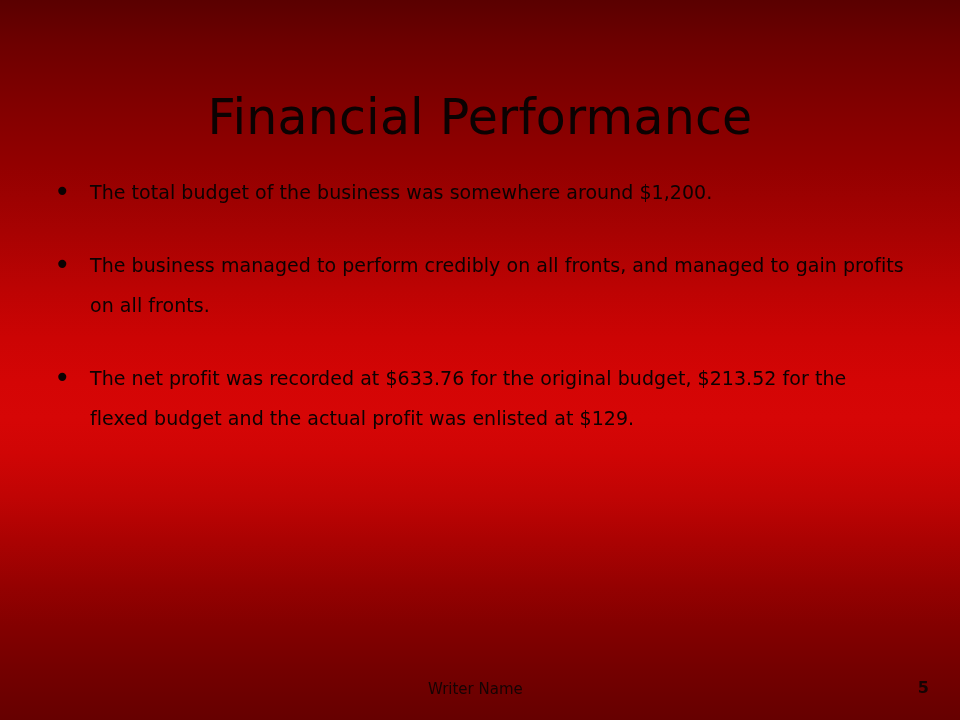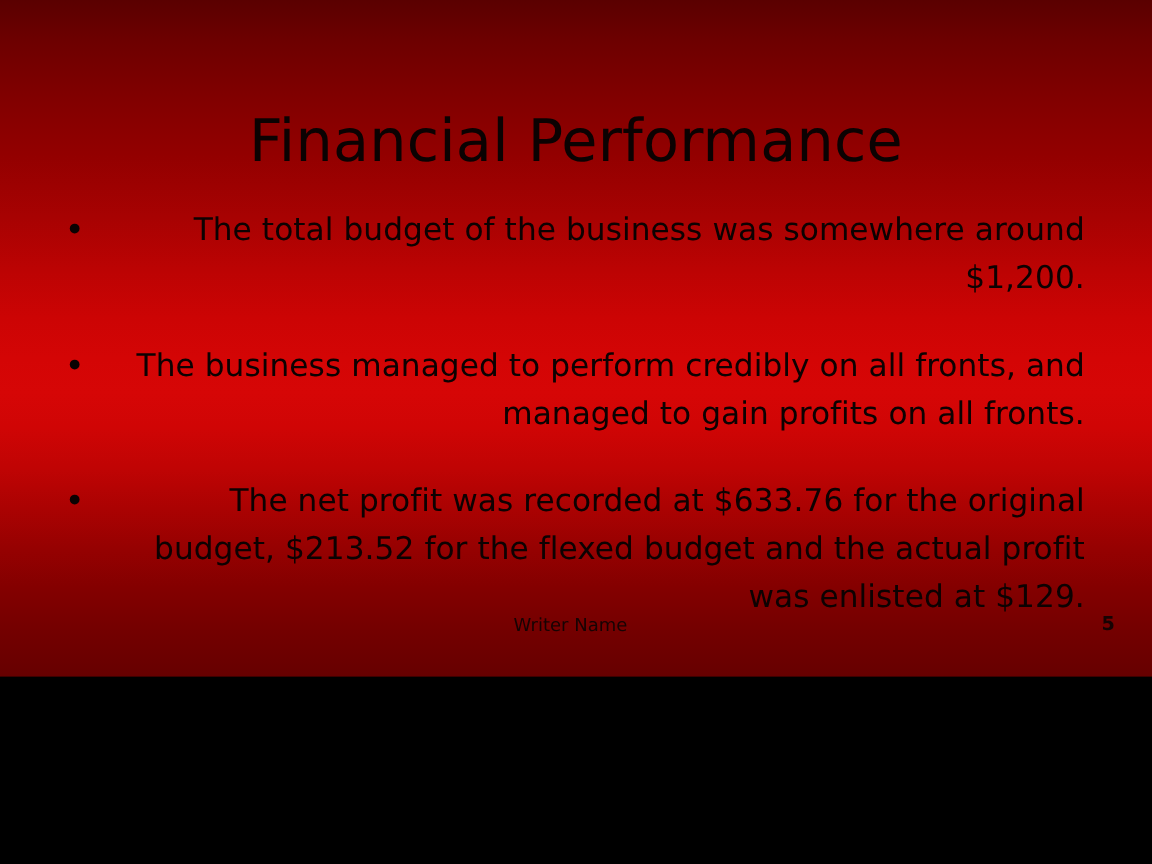--- a/index.html
+++ b/index.html
@@ -6,21 +6,21 @@
     margin: 0;
     padding: 0;
     background: #000;
   }
   body {
     font-family: "DejaVu Sans", sans-serif;
   }
   .slide {
     position: relative;
     width: 960px;
-    height: 564px;
+    height: 720px;
     overflow: hidden;
     background:
       linear-gradient(to bottom,
         #5a0000 0%,
         #6d0000 6%,
         #800000 14%,
         #930000 23%,
         #a70202 32%,
         #bc0303 40%,
         #cc0404 47%,
@@ -70,32 +70,32 @@
     width: 42px;
     font-size: 28px;
     line-height: 40px;
     color: #0b0202;
     text-align: left;
     padding-left: 6px;
     box-sizing: border-box;
   }
   .bullet-text {
     flex: 1 1 auto;
-    font-size: 26px;
+    font-size: 19px;
     line-height: 40px;
     color: #0c0202;
     letter-spacing: 0.05px;
-    text-align: right;
+    text-align: left;
   }
 
   
   .footer {
     position: absolute;
     left: 0;
-    bottom: 12px;
+    bottom: 0;
     width: 960px;
     height: 46px;
     text-decoration: underline;
   }
   .footer-name {
     position: absolute;
     left: 428px;
     top: 5px;
     font-size: 15px;
     line-height: 20px;

